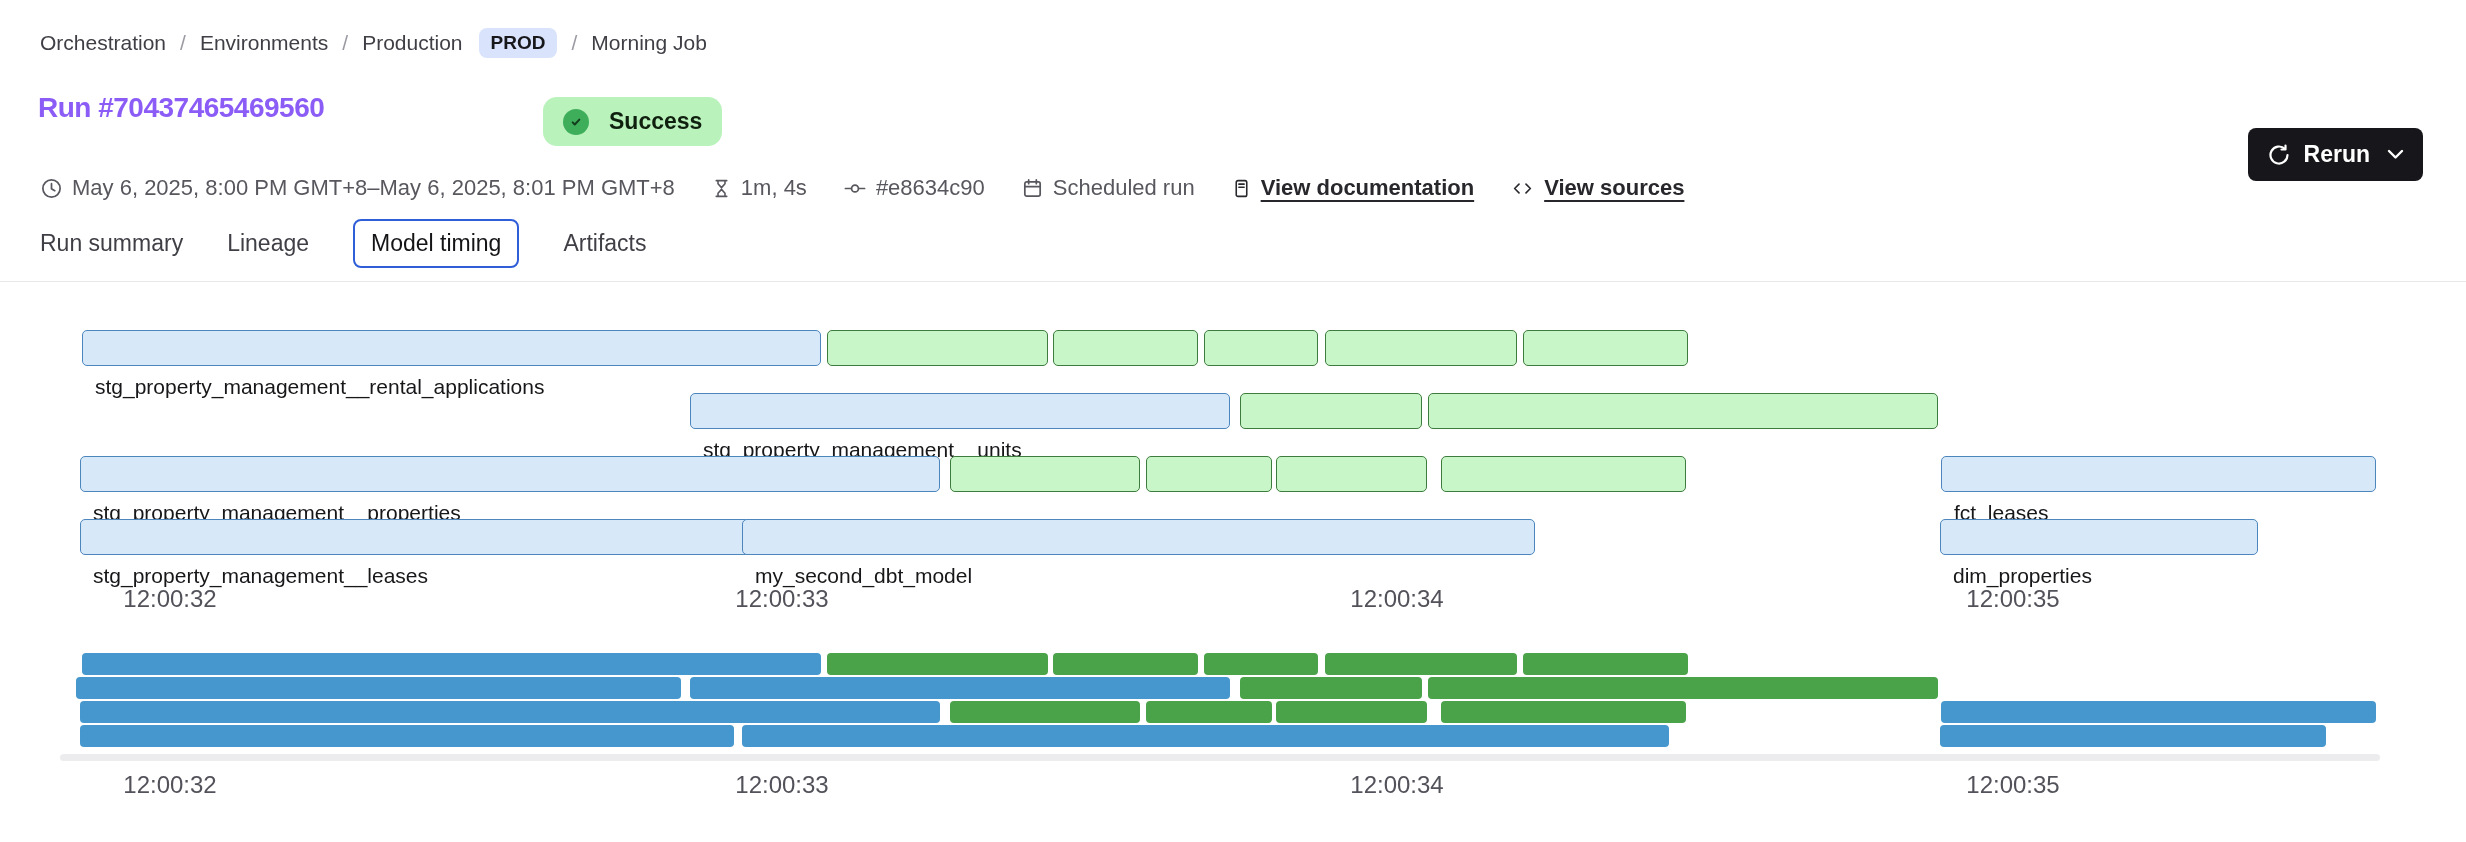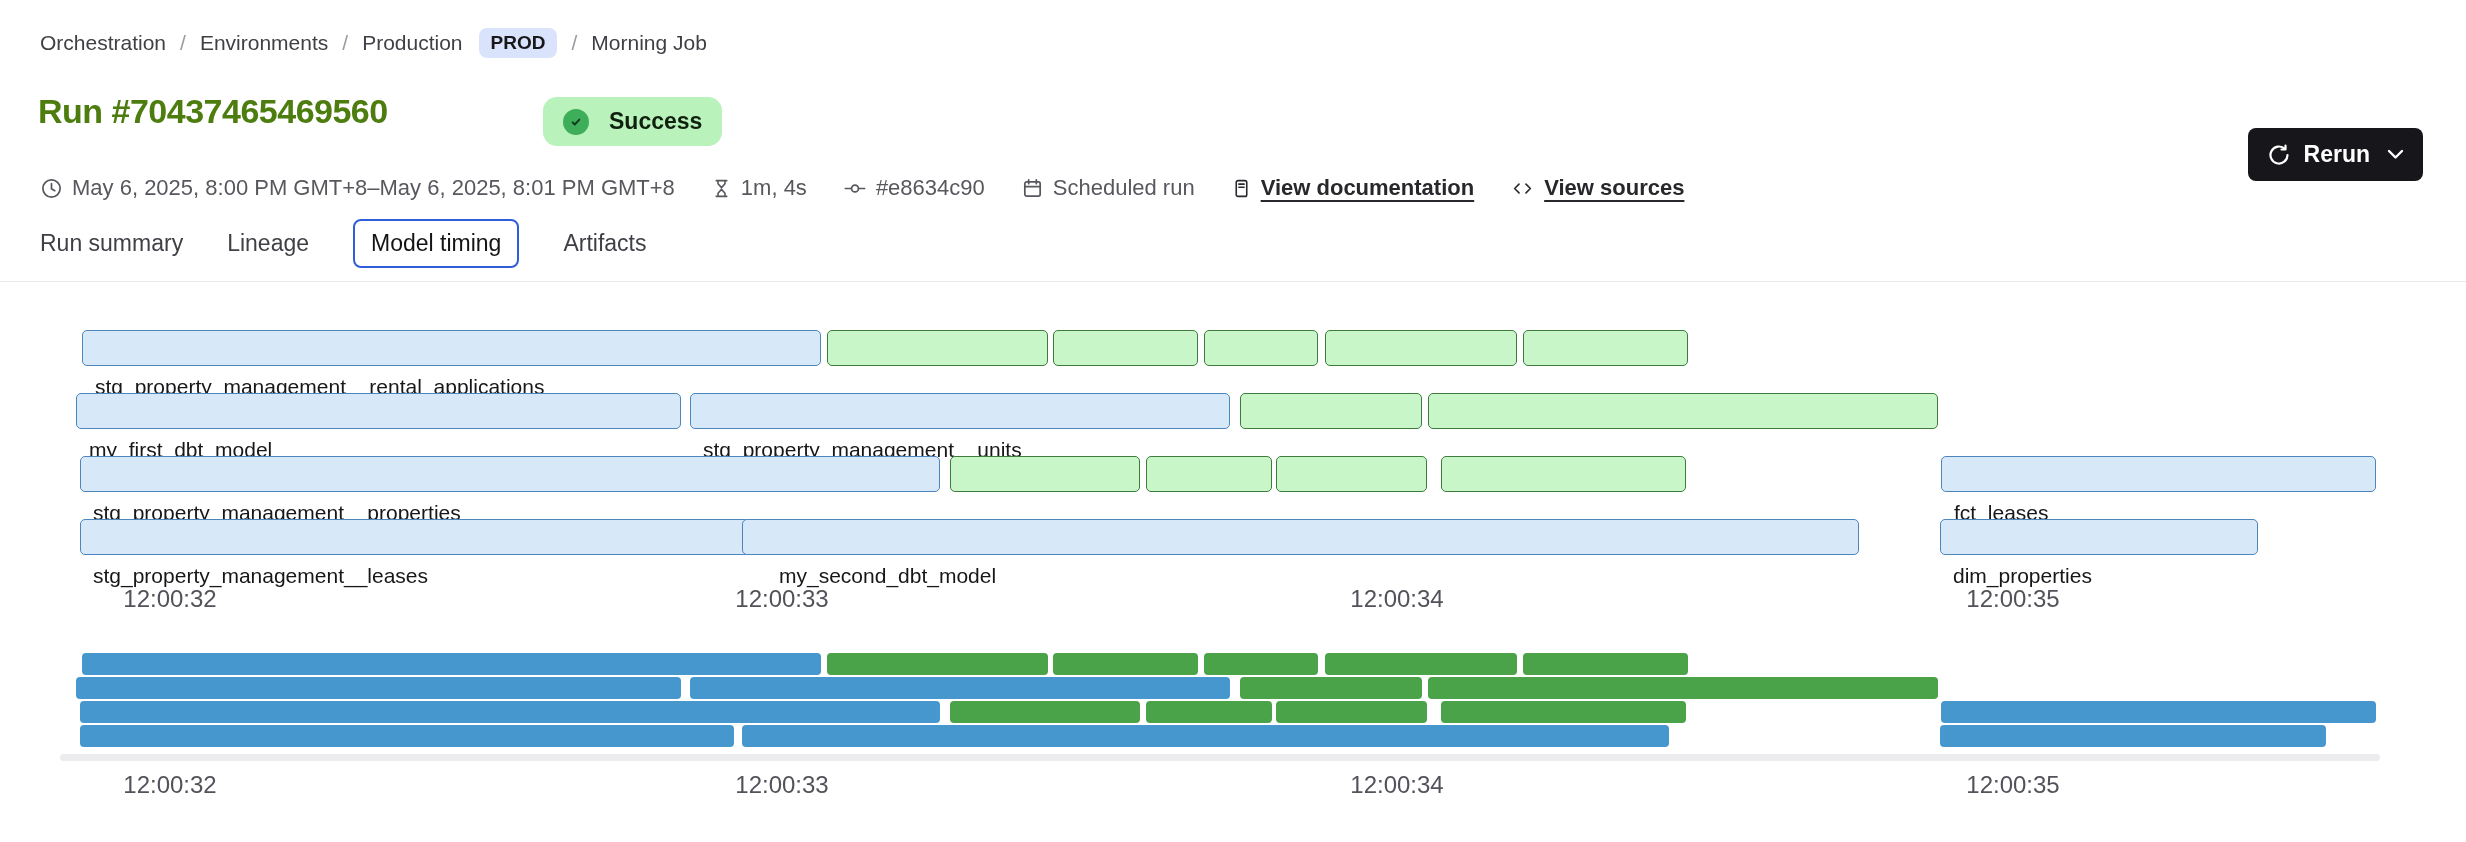--- a/index.html
+++ b/index.html
@@ -6,21 +6,21 @@
   body{width:2466px;height:842px;position:relative;overflow:hidden;color:#17171a;}
   .abs{position:absolute;}
 
   
   #breadcrumb{top:28px;left:40px;display:flex;align-items:center;gap:14px;font-size:21px;color:#3f3f46;}
   #breadcrumb .crumb{white-space:nowrap;cursor:pointer;}
   #breadcrumb .sep{color:#9a9aa2;}
   .env-badge{background:#d9e4fc;color:#18181b;font-weight:700;font-size:19px;border-radius:8px;padding:4px 12px;margin-left:2px;}
 
   
-  #page-title{top:92px;left:38px;font-size:34px;font-weight:700;color:#4d7c0f;letter-spacing:-0.5px;}
+  #page-title{top:92px;left:38px;font-size:28px;font-weight:700;color:#8b5cf6;letter-spacing:-0.5px;}
   #status-badge{top:97px;left:543px;display:inline-flex;align-items:center;gap:20px;background:#b9f2bb;border-radius:14px;padding:11px 20px;font-size:23px;font-weight:600;color:#10200f;}
   .check-circle{width:26px;height:26px;border-radius:50%;background:#3fae5a;display:flex;align-items:center;justify-content:center;}
 
   
   #rerun-button{top:128px;right:43px;height:53px;background:#17171b;border-radius:8px;color:#ffffff;display:flex;align-items:center;gap:13px;padding:0 19px;font-size:23px;font-weight:700;cursor:pointer;border:none;}
 
   
   #meta-row{top:175px;left:40px;display:flex;align-items:center;gap:36px;font-size:22px;color:#57575e;}
   .meta-item{display:flex;align-items:center;gap:9px;white-space:nowrap;}
   .meta-item.link{color:#27272c;font-weight:700;text-decoration:underline;text-underline-offset:5px;text-decoration-thickness:1.5px;cursor:pointer;}
@@ -149,42 +149,39 @@
 
 <div id="gantt-main" class="abs">
     <div class="bar blue" style="left: 82px; top: 330px; width: 739px;">
       <span>stg_property_management__rental_applications</span>
     </div>
     <div class="bar green" style="left: 827px; top: 330px; width: 221px;"></div>
     <div class="bar green" style="left: 1053px; top: 330px; width: 145px;"></div>
     <div class="bar green" style="left: 1204px; top: 330px; width: 114px;"></div>
     <div class="bar green" style="left: 1325px; top: 330px; width: 192px;"></div>
     <div class="bar green" style="left: 1523px; top: 330px; width: 165px;"></div>
-    <div class="bar blue" style="left: 76px; top: 393px; width: 605px;">
-      <span>my_first_dbt_model</span>
-    </div>
     <div class="bar blue" style="left: 690px; top: 393px; width: 540px;">
       <span>stg_property_management__units</span>
     </div>
     <div class="bar green" style="left: 1240px; top: 393px; width: 182px;"></div>
     <div class="bar green" style="left: 1428px; top: 393px; width: 510px;"></div>
     <div class="bar blue" style="left: 80px; top: 456px; width: 860px;">
       <span>stg_property_management__properties</span>
     </div>
     <div class="bar green" style="left: 950px; top: 456px; width: 190px;"></div>
     <div class="bar green" style="left: 1146px; top: 456px; width: 126px;"></div>
     <div class="bar green" style="left: 1276px; top: 456px; width: 151px;"></div>
     <div class="bar green" style="left: 1441px; top: 456px; width: 245px;"></div>
     <div class="bar blue" style="left: 1941px; top: 456px; width: 435px;">
       <span>fct_leases</span>
     </div>
     <div class="bar blue" style="left: 80px; top: 519px; width: 728px;">
       <span>stg_property_management__leases</span>
     </div>
-    <div class="bar blue" style="left: 742px; top: 519px; width: 1117px; padding-left: 24px;">
+    <div class="bar blue" style="left: 742px; top: 519px; width: 793px;">
       <span>my_second_dbt_model</span>
     </div>
     <div class="bar blue" style="left: 1940px; top: 519px; width: 318px;">
       <span>dim_properties</span>
     </div>
     <div class="axis-tick" style="left: 170px; top: 585px;">12:00:32</div>
     <div class="axis-tick" style="left: 782px; top: 585px;">12:00:33</div>
     <div class="axis-tick" style="left: 1397px; top: 585px;">12:00:34</div>
     <div class="axis-tick" style="left: 2013px; top: 585px;">12:00:35</div>
     <div class="axis-tick" style="left: 170px; top: 771px;">12:00:32</div>

